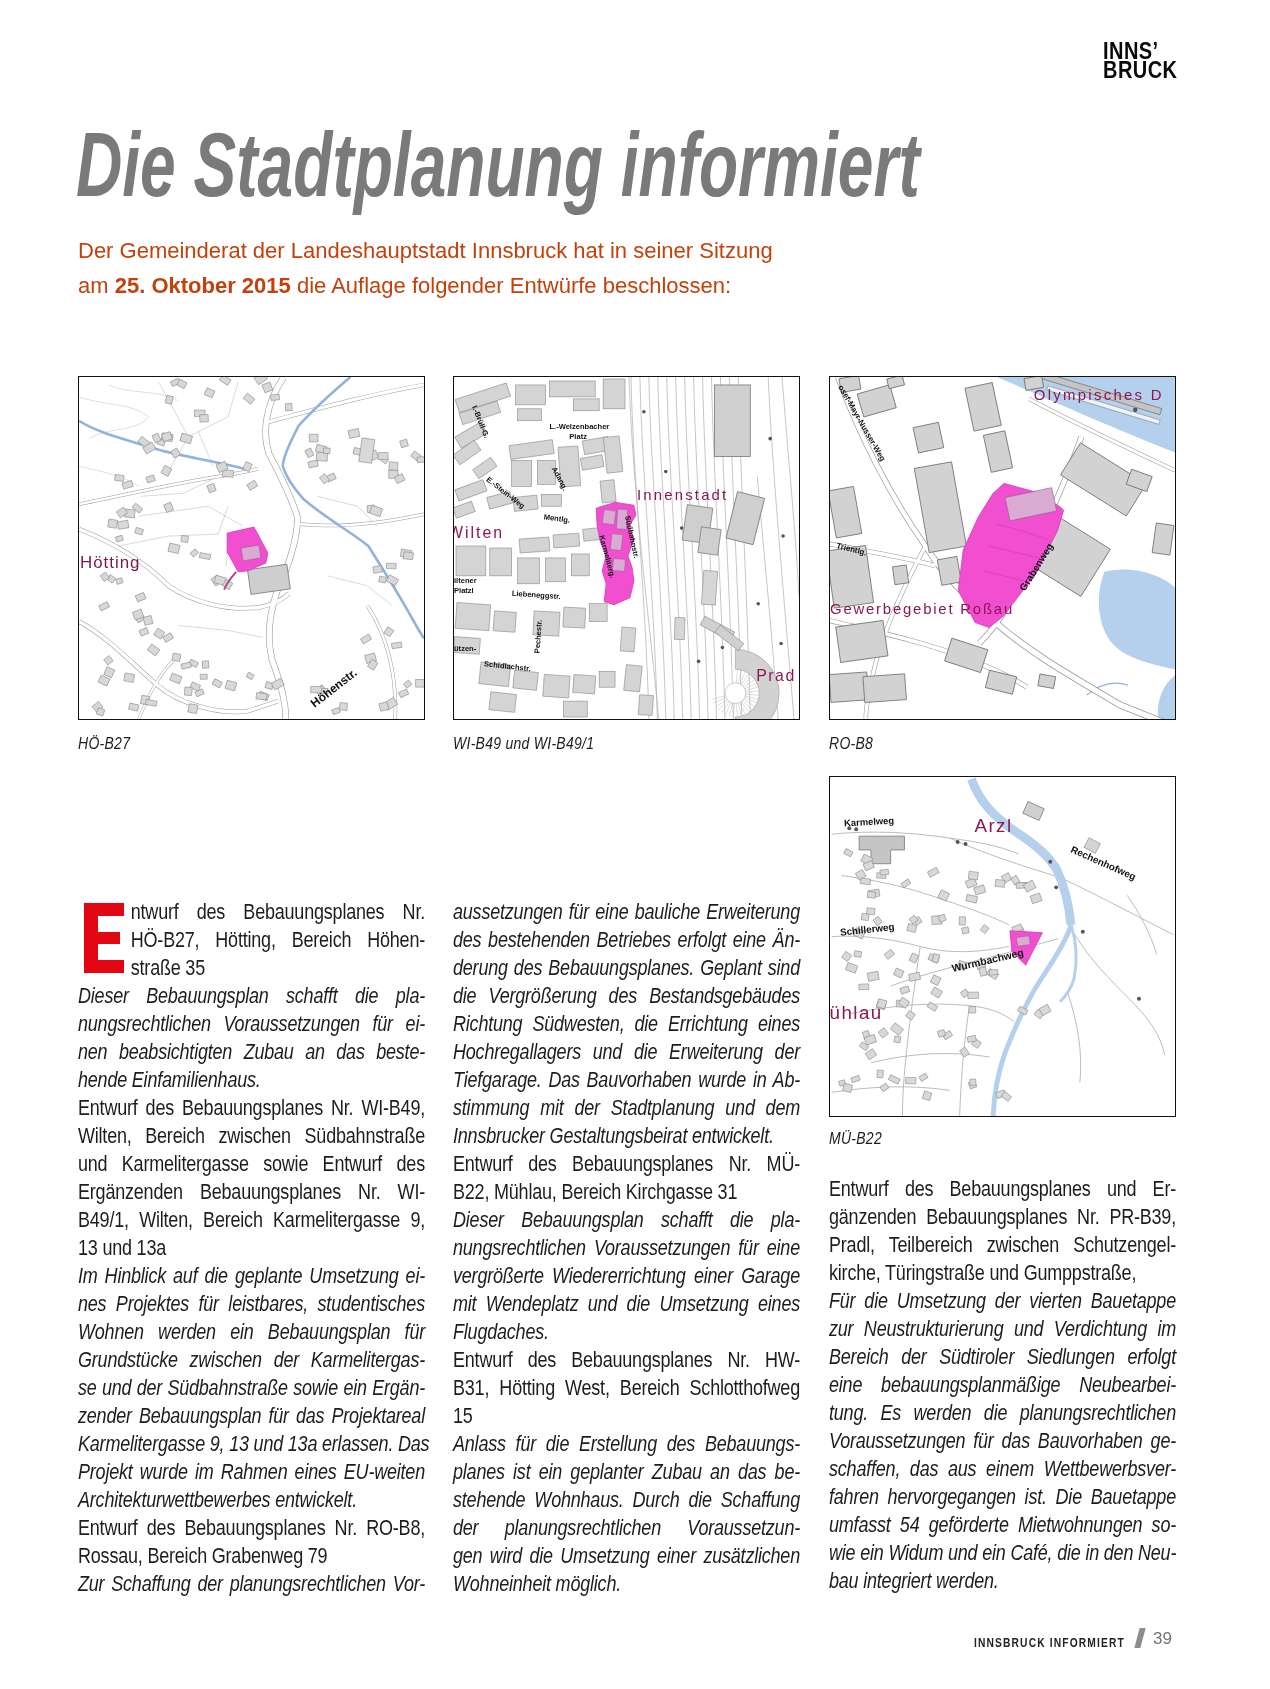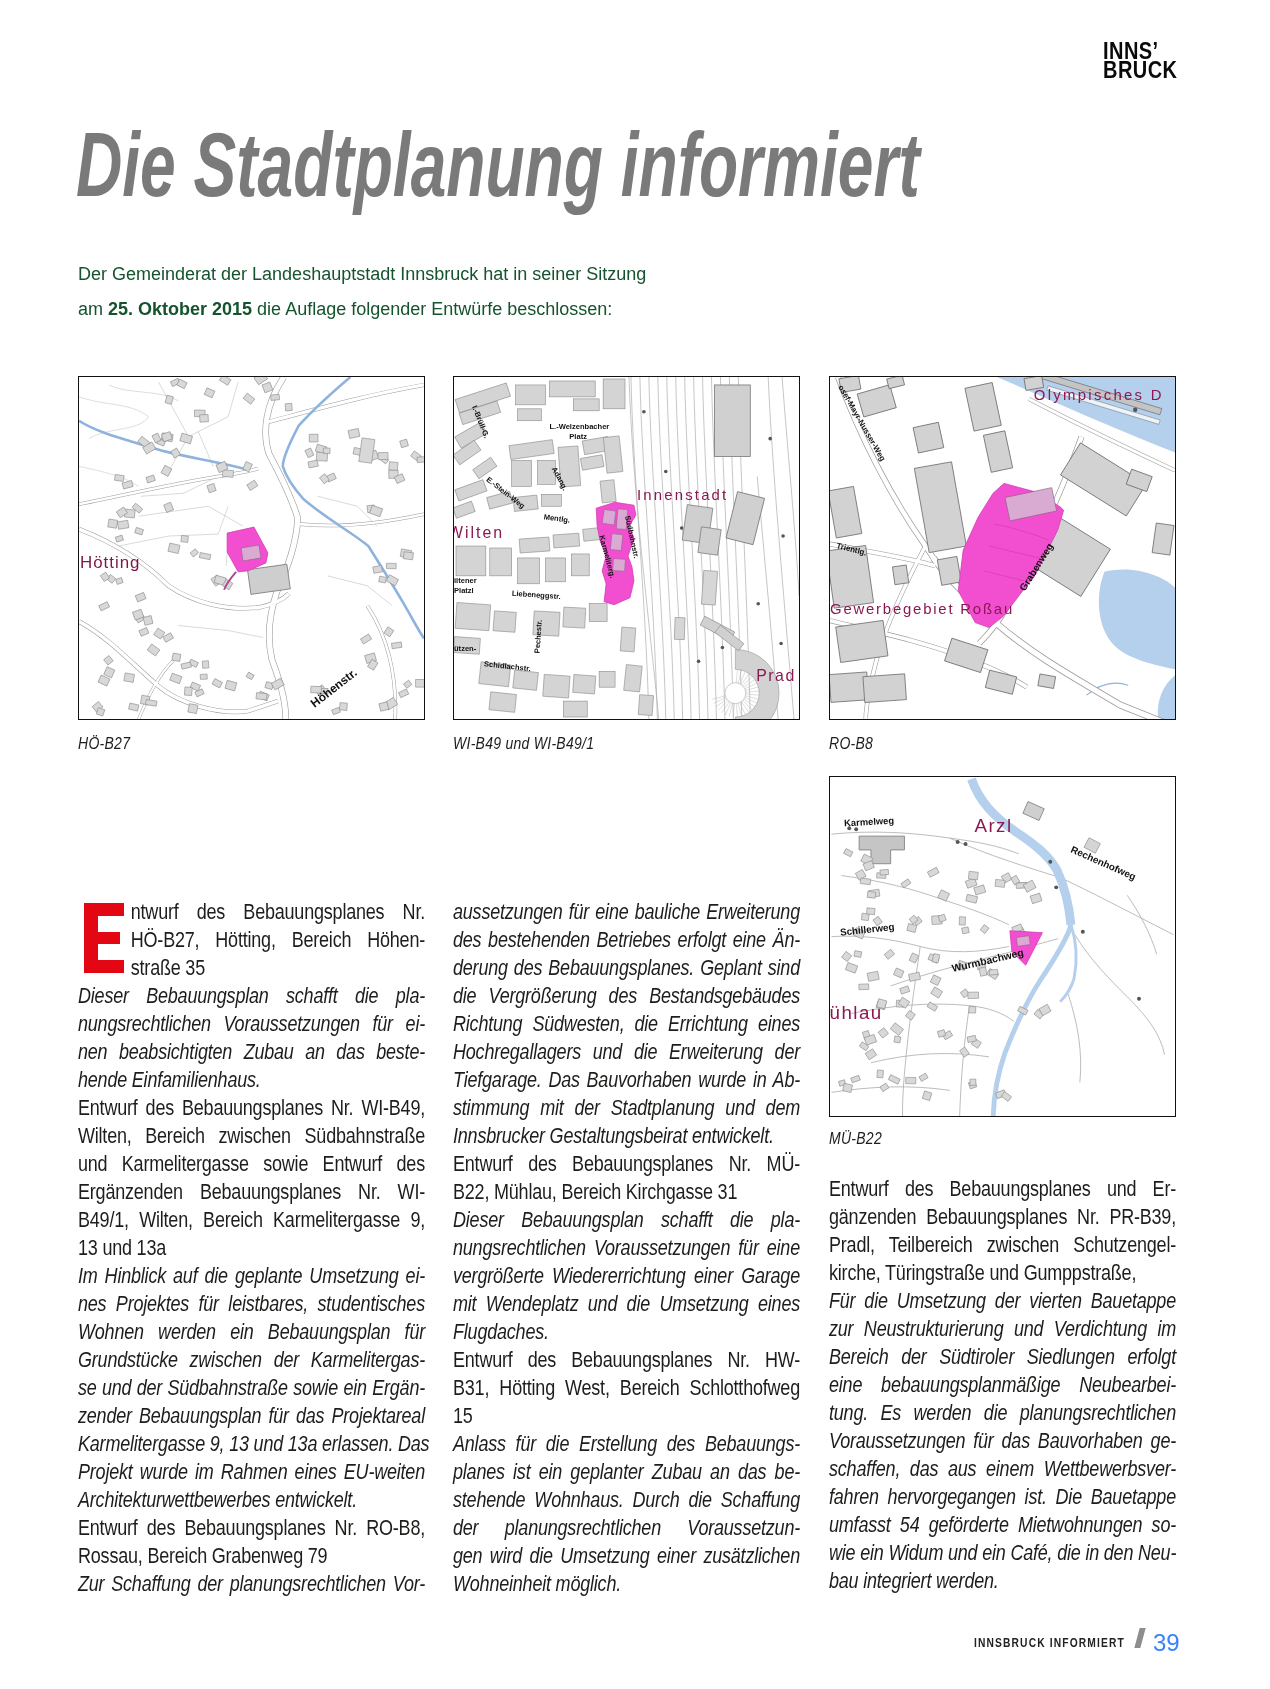--- a/index.html
+++ b/index.html
@@ -10,21 +10,21 @@
 .pad{padding-left:66px}
 .cap{position:absolute;font-style:italic;font-size:16.5px;color:#1d1d1b;transform:scaleX(0.85);transform-origin:left top;letter-spacing:0.3px}
 .mapsvg{position:absolute;border:1.4px solid #111}
 </style></head>
 <body>
 
 <div class="abs" style="left:1103px;top:42px;font-weight:bold;font-size:23px;line-height:19px;letter-spacing:0.5px;color:#0a0a0a;transform:scaleX(0.87);transform-origin:left top">INNS’<br>BRUCK</div>
 
 <div class="abs" style="left:76px;top:114px;font-weight:bold;font-style:italic;font-size:90px;color:#7a7a7a;transform:scaleX(0.712);transform-origin:left top;white-space:nowrap;letter-spacing:0px">Die Stadtplanung informiert</div>
 
-<div class="abs" style="left:78px;top:257px;font-size:18px;line-height:35px;color:#14532d">Der Gemeinderat der Landeshauptstadt Innsbruck hat in seiner Sitzung<br>am <b>25. Oktober 2015</b> die Auflage folgender Entwürfe beschlossen:</div>
+<div class="abs" style="left:78px;top:233px;font-size:22px;line-height:35px;color:#c2410c">Der Gemeinderat der Landeshauptstadt Innsbruck hat in seiner Sitzung<br>am <b>25. Oktober 2015</b> die Auflage folgender Entwürfe beschlossen:</div>
 
 <svg class="mapsvg" style="left:78px;top:376px" width="347" height="344" viewBox="0 0 347 344">
 <rect width="347" height="344" fill="#fff"></rect>
 <g stroke="#c8c8c8" stroke-width="0.6" fill="none">
 <path d="M0,20 C30,30 50,25 70,40 C60,55 30,50 10,62"></path>
 <path d="M30,8 C50,18 80,12 100,24"></path>
 <path d="M0,90 C25,95 45,100 60,110"></path>
 </g>
 <g stroke="#b5b5b5" stroke-width="0.5" fill="none">
 <path d="M80,5 L110,60 L90,95"></path>
@@ -652,13 +652,13 @@
 <div class="j it">fahren hervorgegangen ist. Die Bauetappe</div>
 <div class="j it">umfasst 54 geförderte Mietwohnungen so-</div>
 <div class="j it">wie ein Widum und ein Café, die in den Neu-</div>
 <div class="it">bau integriert werden.</div>
 </div>
 
 <div class="abs" style="left:800px;top:1636px;width:325px;text-align:right;font-size:12.5px;letter-spacing:1.4px;font-weight:bold;color:#222;transform:scaleX(0.82);transform-origin:right top">INNSBRUCK INFORMIERT</div>
 
 <div class="abs" style="left:1137px;top:1628px;width:6px;height:20px;background:#8d8d8d;transform:skewX(-15deg)"></div>
 
-<div class="abs" style="left:1153px;top:1629px;font-size:24px;color:#3b82f6">39</div>
+<div class="abs" style="left:1153px;top:1629px;font-size:17px;color:#737373">39</div>
 
 </body></html>

